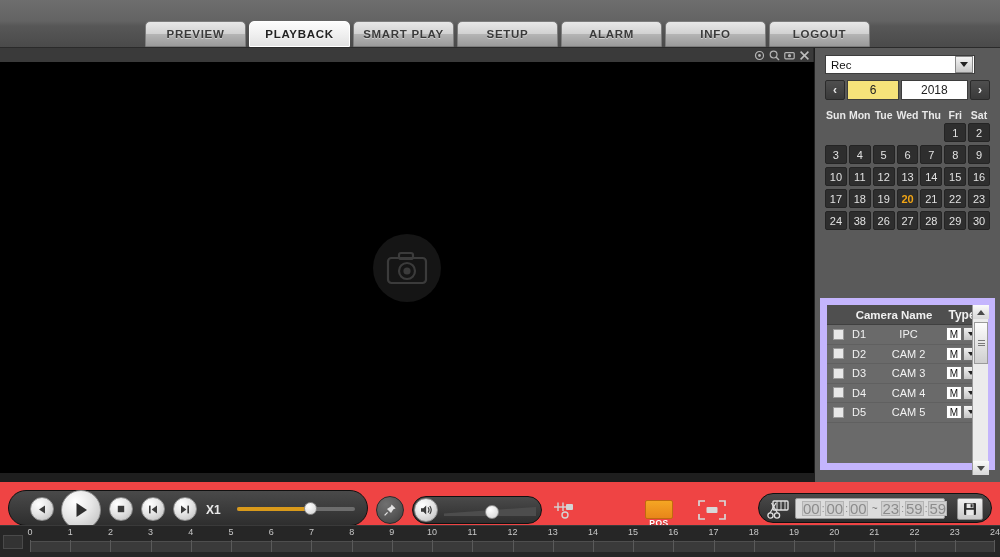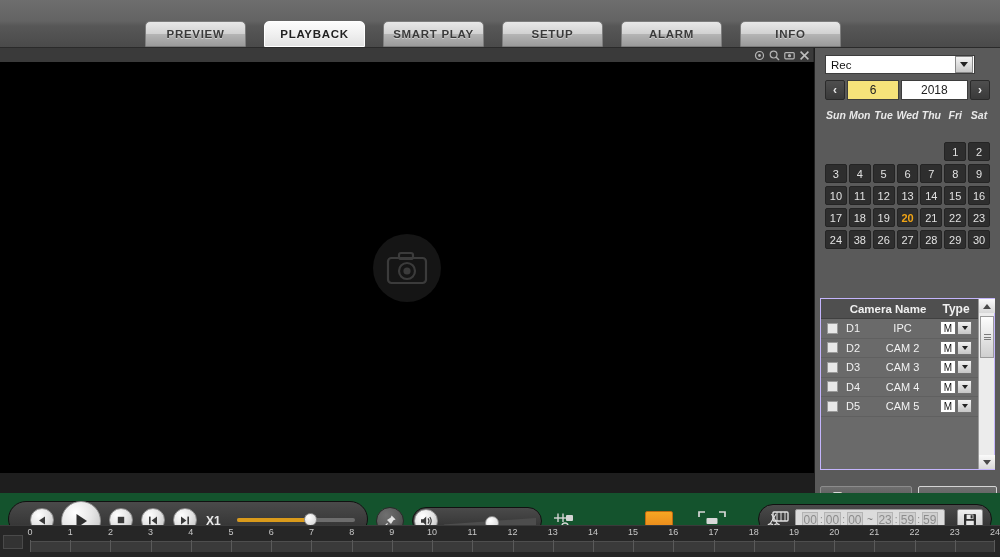--- a/index.html
+++ b/index.html
@@ -31,21 +31,21 @@
     text-align: right; margin-top: -3px; padding-right: 4px;
   }
   .logo-ring {
     position: absolute; left: -2px; top: 3px; width: 25px; height: 25px;
     border: 2.5px solid #d0d0d0; border-radius: 50%;
     border-right-color: transparent; transform: rotate(-28deg);
   }
 
   .navbar {
     position: absolute; left: 145px; top: 21px;
-    display: flex; gap: 18px;
+    display: flex; gap: 3px;
   }
   .nav-tab {
     width: 101px; height: 26px; line-height: 25px; text-align: center;
     font-size: 11.5px; font-weight: bold; color: #3a3a3a;
     letter-spacing: 0.7px;
     background: linear-gradient(180deg, #e8e8e8 0%, #d2d2d2 48%, #b4b4b4 52%, #9a9a9a 100%);
     border: 1px solid #7d7d7d;
     border-radius: 5px 5px 0 0;
     cursor: pointer;
     text-shadow: 0 1px 0 rgba(255,255,255,.45);
@@ -127,39 +127,39 @@
     font-size: 12px; text-align: center; line-height: 19px;
   }
   .cal-year {
     width: 70px; height: 20px; background: #fff;
     border: 1px solid #3d3d3d; color: #222;
     font-size: 12px; text-align: center; line-height: 19px;
   }
 
   .cal-grid { margin-top: 9px; }
   .cal-head, .cal-row { display: flex; gap: 2px; }
-  .cal-head { margin-bottom: 21px; font-style: italic; }
+  .cal-head { margin-bottom: 2px; }
   .cal-head span {
     width: 22px; text-align: center; font-size: 10.5px;
     color: #e9e9e9; font-weight: bold;
   }
   .cal-row { margin-bottom: 3px; }
   .cal-cell {
     width: 22px; height: 19px; line-height: 18px; text-align: center;
     font-size: 11px; color: #e2e2e2;
     background: #2e2e2e; border: 1px solid #242424; border-radius: 2px;
     cursor: pointer;
   }
   .cal-cell.empty { background: transparent; border-color: transparent; cursor: default; }
   .cal-cell.sel { color: #f0a415; font-weight: bold; }
 
   
   .cam-panel {
     position: absolute; left: 5px; top: 250px; width: 175px; height: 172px;
-    background: #6a6a6a; border: 1px solid #c4b5fd;
+    background: #6a6a6a; border: 7px solid #c4b5fd;
   }
   .cam-table { position: absolute; left: 0; top: 0; width: 158px; }
   .cam-thead {
     display: flex; height: 20px; align-items: center;
     background: #4f4f4f; border-bottom: 1px solid #404040;
   }
   .th-chk { width: 22px; }
   .th-name { flex: 1; text-align: center; font-size: 11.5px; color: #f0f0f0; font-weight: bold; }
   .th-type { width: 46px; text-align: center; font-size: 12px; color: #f0f0f0; font-weight: bold; }
   .cam-row {
@@ -219,22 +219,22 @@
     border: 1px solid #8c8c8c; border-radius: 2px;
     font-size: 11.5px; color: #f2f2f2;
   }
   .sbtn.light {
     background: linear-gradient(180deg,#6f6f6f,#565656);
     border-color: #d4d4d4;
   }
 
   
   .ctrlbar {
-    position: absolute; left: 0; top: 493px; width: 1000px; height: 52px;
-    background: #14532d;
+    position: absolute; left: 0; top: 482px; width: 1000px; height: 52px;
+    background: #ef4444;
   }
   .pill {
     position: absolute; height: 36px; border-radius: 18px;
     background: linear-gradient(180deg,#4a4a4a,#2e2e2e);
     border: 1px solid #111;
   }
   .cbtn {
     border-radius: 50%;
     background: radial-gradient(circle at 35% 28%, #fff 0%, #e6e6e6 45%, #b9b9b9 100%);
     border: 1px solid #8e8e8e;
@@ -273,21 +273,21 @@
     letter-spacing: .5px; line-height: 11px; padding-top: 17px;
     text-shadow: 0 1px 0 rgba(0,0,0,.25);
   }
   .time-field {
     position: absolute; height: 21px; background: #dcdcdc;
     border: 1px solid #9a9a9a; border-radius: 2px;
     display: flex; align-items: center; padding: 0 6px; gap: 1px;
   }
   .tseg {
     width: 20px; height: 15px; background: #cfcfcf; border: 1px solid #b4b4b4;
-    font-size: 12px; color: #8c8c8c; text-align: center; line-height: 14px;
+    font-size: 15px; color: #8c8c8c; text-align: center; line-height: 14px;
   }
   .tcol { font-size: 10px; color: #8c8c8c; width: 5px; text-align: center; }
   .tsep { font-size: 10px; color: #777; padding: 0 3px; }
 
   
   .timeline {
     position: absolute; left: 0; top: 525px; width: 1000px; height: 32px;
     background: #262626; border-top: 1px solid #3a3a3a;
   }
   .tl-box {
@@ -311,20 +311,21 @@
 <div id="app">
 
   <div class="header">
     <div class="navbar" id="navbar">
         <div class="nav-tab">PREVIEW</div>
         <div class="nav-tab active">PLAYBACK</div>
         <div class="nav-tab">SMART PLAY</div>
         <div class="nav-tab">SETUP</div>
         <div class="nav-tab">ALARM</div>
         <div class="nav-tab">INFO</div>
+        <div class="nav-tab">LOGOUT</div>
       </div>
   </div>
 
   <div class="video-wrap">
     <div class="video-topbar">
       <div class="video-tools">
         <span class="vtool">
           <svg width="11" height="11" viewBox="0 0 11 11">
               <circle cx="5.5" cy="5.5" r="4" fill="none" stroke="#cfcfcf" stroke-width="1.2"></circle>
               <circle cx="5.5" cy="5.5" r="1.4" fill="#cfcfcf"></circle>

